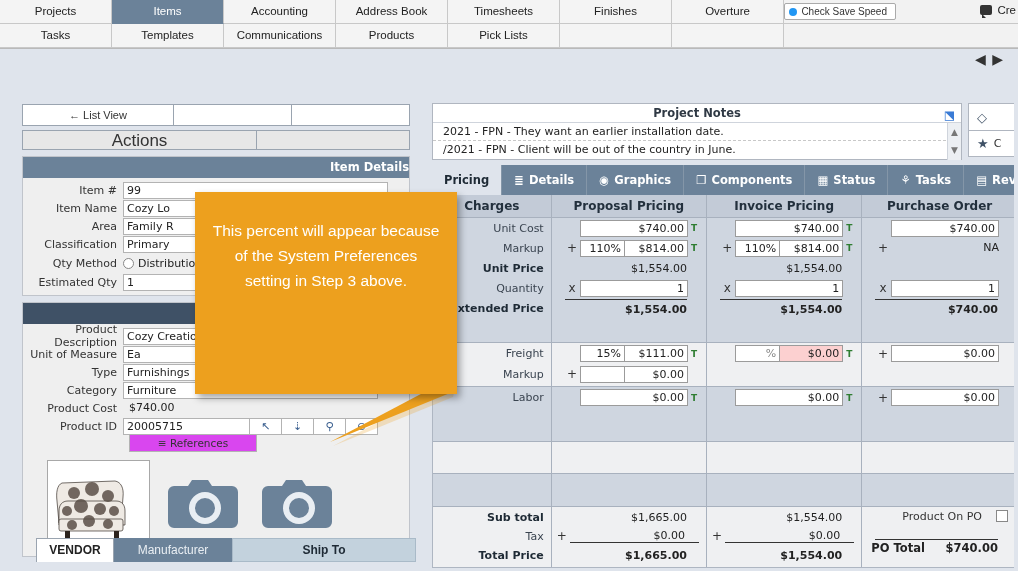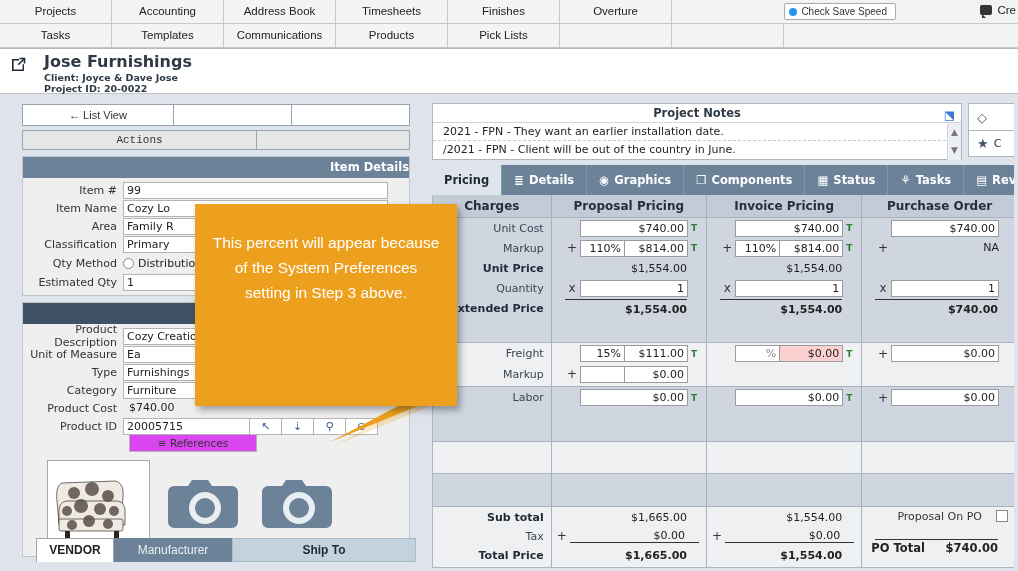--- a/index.html
+++ b/index.html
@@ -57,22 +57,22 @@
 
   .btnrow { display:flex; width:388px; }
   .wbtn { height:22px; line-height:21px; background:#fff; border:1px solid #9aa4b0;
           text-align:center; font-size:11px; color:#333; cursor:pointer;
           font-family:"Liberation Sans", sans-serif; }
   .wbtn.lv { width:152px; }
   .wbtn.mid { width:118px; border-left:none; }
   .wbtn.rt { width:118px; border-left:none; }
   .actionsrow { margin-top:4px; width:388px; display:flex; }
   .graybtn { height:20px; line-height:19px; background:#e7e7e7; border:1px solid #9aa4b0;
-             text-align:center; font-size:11px; color:#333; cursor:pointer; width:235px;
-             font-family:Liberation Mono, monospace; }
+             text-align:center; font-size:17px; color:#333; cursor:pointer; width:235px;
+             font-family:Liberation Sans, sans-serif; }
   .graybtn2 { height:20px; line-height:19px; background:#e7e7e7; border:1px solid #9aa4b0;
              border-left:none; text-align:center; font-size:11px; color:#333; cursor:pointer; width:153px;
              font-family:"Liberation Sans", sans-serif;}
 
   .panel { margin-top:6px; width:388px; background:#efefef; border:1px solid #c0c4cb; }
   .panelhdr { height:21px; background:#6b8299; color:#fff; font-weight:bold; font-size:11.5px;
               text-align:right; line-height:21px; position:relative;
               font-family:"DejaVu Sans", sans-serif;}
   .panelhdr.dark { background:#3f5166; }
   .panelhdr .hicons { position:absolute; right:8px; top:0; display:flex; gap:12px; font-size:12px; }
@@ -159,33 +159,34 @@
   .ro.bold { font-weight:bold; }
   .chkrow { display:flex; align-items:center; justify-content:flex-end; gap:14px; padding:2px 8px 0 0; font-size:11px; color:#333;}
   .chk { width:12px; height:12px; border:1px solid #888; background:#fff; display:inline-block; }
   .potot { display:flex; justify-content:space-between; padding:1px 18px 1px 8px; font-weight:bold; font-size:11.5px;}
 
   
   .sliver { position:absolute; right:0; top:95px; width:4px; height:476px; background:#dfe4ec; }
 
   
   .callout { position:absolute; left:195px; top:97px; width:262px; height:202px;
-             background:#eda01e; box-shadow:3px 4px 7px rgba(0,0,0,.35); z-index:50;margin-top:12px; }
+             background:#eda01e; box-shadow:3px 4px 7px rgba(0,0,0,.35); z-index:50; }
   .callout .ctext { padding:26px 16px 0 16px; color:#fff; font-size:15.5px; line-height:25px;
                     text-align:center; font-family:"Liberation Sans", sans-serif; }
   .tailsvg { position:absolute; left:195px; top:97px; z-index:49; overflow:visible; }
 </style>
 </head>
 <body>
 
 <div id="app">
 
   <div class="navwrap">
     <div class="navrow">
       <div class="navtab">Projects</div>
+      <div class="navtab active">Items</div>
       <div class="navtab">Accounting</div>
       <div class="navtab">Address Book</div>
       <div class="navtab">Timesheets</div>
       <div class="navtab">Finishes</div>
       <div class="navtab">Overture</div>
       <div class="navfill">
         <div class="savebtn">
           <span class="bluedot"></span>
           <span>Check Save Speed</span>
         </div>
@@ -202,32 +203,20 @@
       <div class="navtab">Products</div>
       <div class="navtab">Pick Lists</div>
       <div class="navtab empty"></div>
       <div class="navtab empty"></div>
       <div class="navfill">
         <div class="arrows">◀ ▶</div>
       </div>
     </div>
   </div>
 
-  <div class="projhdr">
-    <svg class="extIcon" viewBox="0 0 16 16">
-      <path d="M2 2h7v1.6H3.6v9h9V7.2H14V14H2z" fill="#1e2a35"></path>
-      <path d="M9.5 1.5H14.5V6.5" fill="none" stroke="#1e2a35" stroke-width="1.6"></path>
-      <path d="M14 2L8.2 7.8" stroke="#1e2a35" stroke-width="1.6"></path>
-    </svg>
-    <div class="projname">Jose Furnishings</div>
-    <div class="projsub">
-      <div>Client: Joyce &amp; Dave Jose</div>
-      <div>Project ID: 20-0022</div>
-    </div>
-  </div>
 
   <div class="canvas">
 
     <div class="leftcol">
 
       <div class="btnrow">
         <div class="wbtn lv">← List View</div>
         <div class="wbtn mid"></div>
         <div class="wbtn rt"></div>
       </div>
@@ -599,21 +588,21 @@
               <td class="colD" style="border-top:1px solid #a8b1be">
                 <div class="ro">$1,554.00</div>
                 <div class="cellin" style="height:19px;justify-content:flex-start">
                   <span class="plus">+</span>
                   <div style="flex:1;text-align:right;padding-right:14px;border-bottom:1px solid #333">$0.00</div>
                 </div>
                 <div class="ro bold">$1,554.00</div>
               </td>
               <td class="colD" style="border-right:none;border-top:1px solid #a8b1be">
                 <div class="chkrow">
-                  <span>Proposal On PO</span>
+                  <span>Product On PO</span>
                   <span class="chk"></span>
                 </div>
                 <div style="height:15px;margin:2px 18px 0 12px;border-bottom:1px solid #333"></div>
                 <div class="potot">
                   <span>PO Total</span>
                   <span>$740.00</span>
                 </div>
               </td>
             </tr>
           </tbody>

